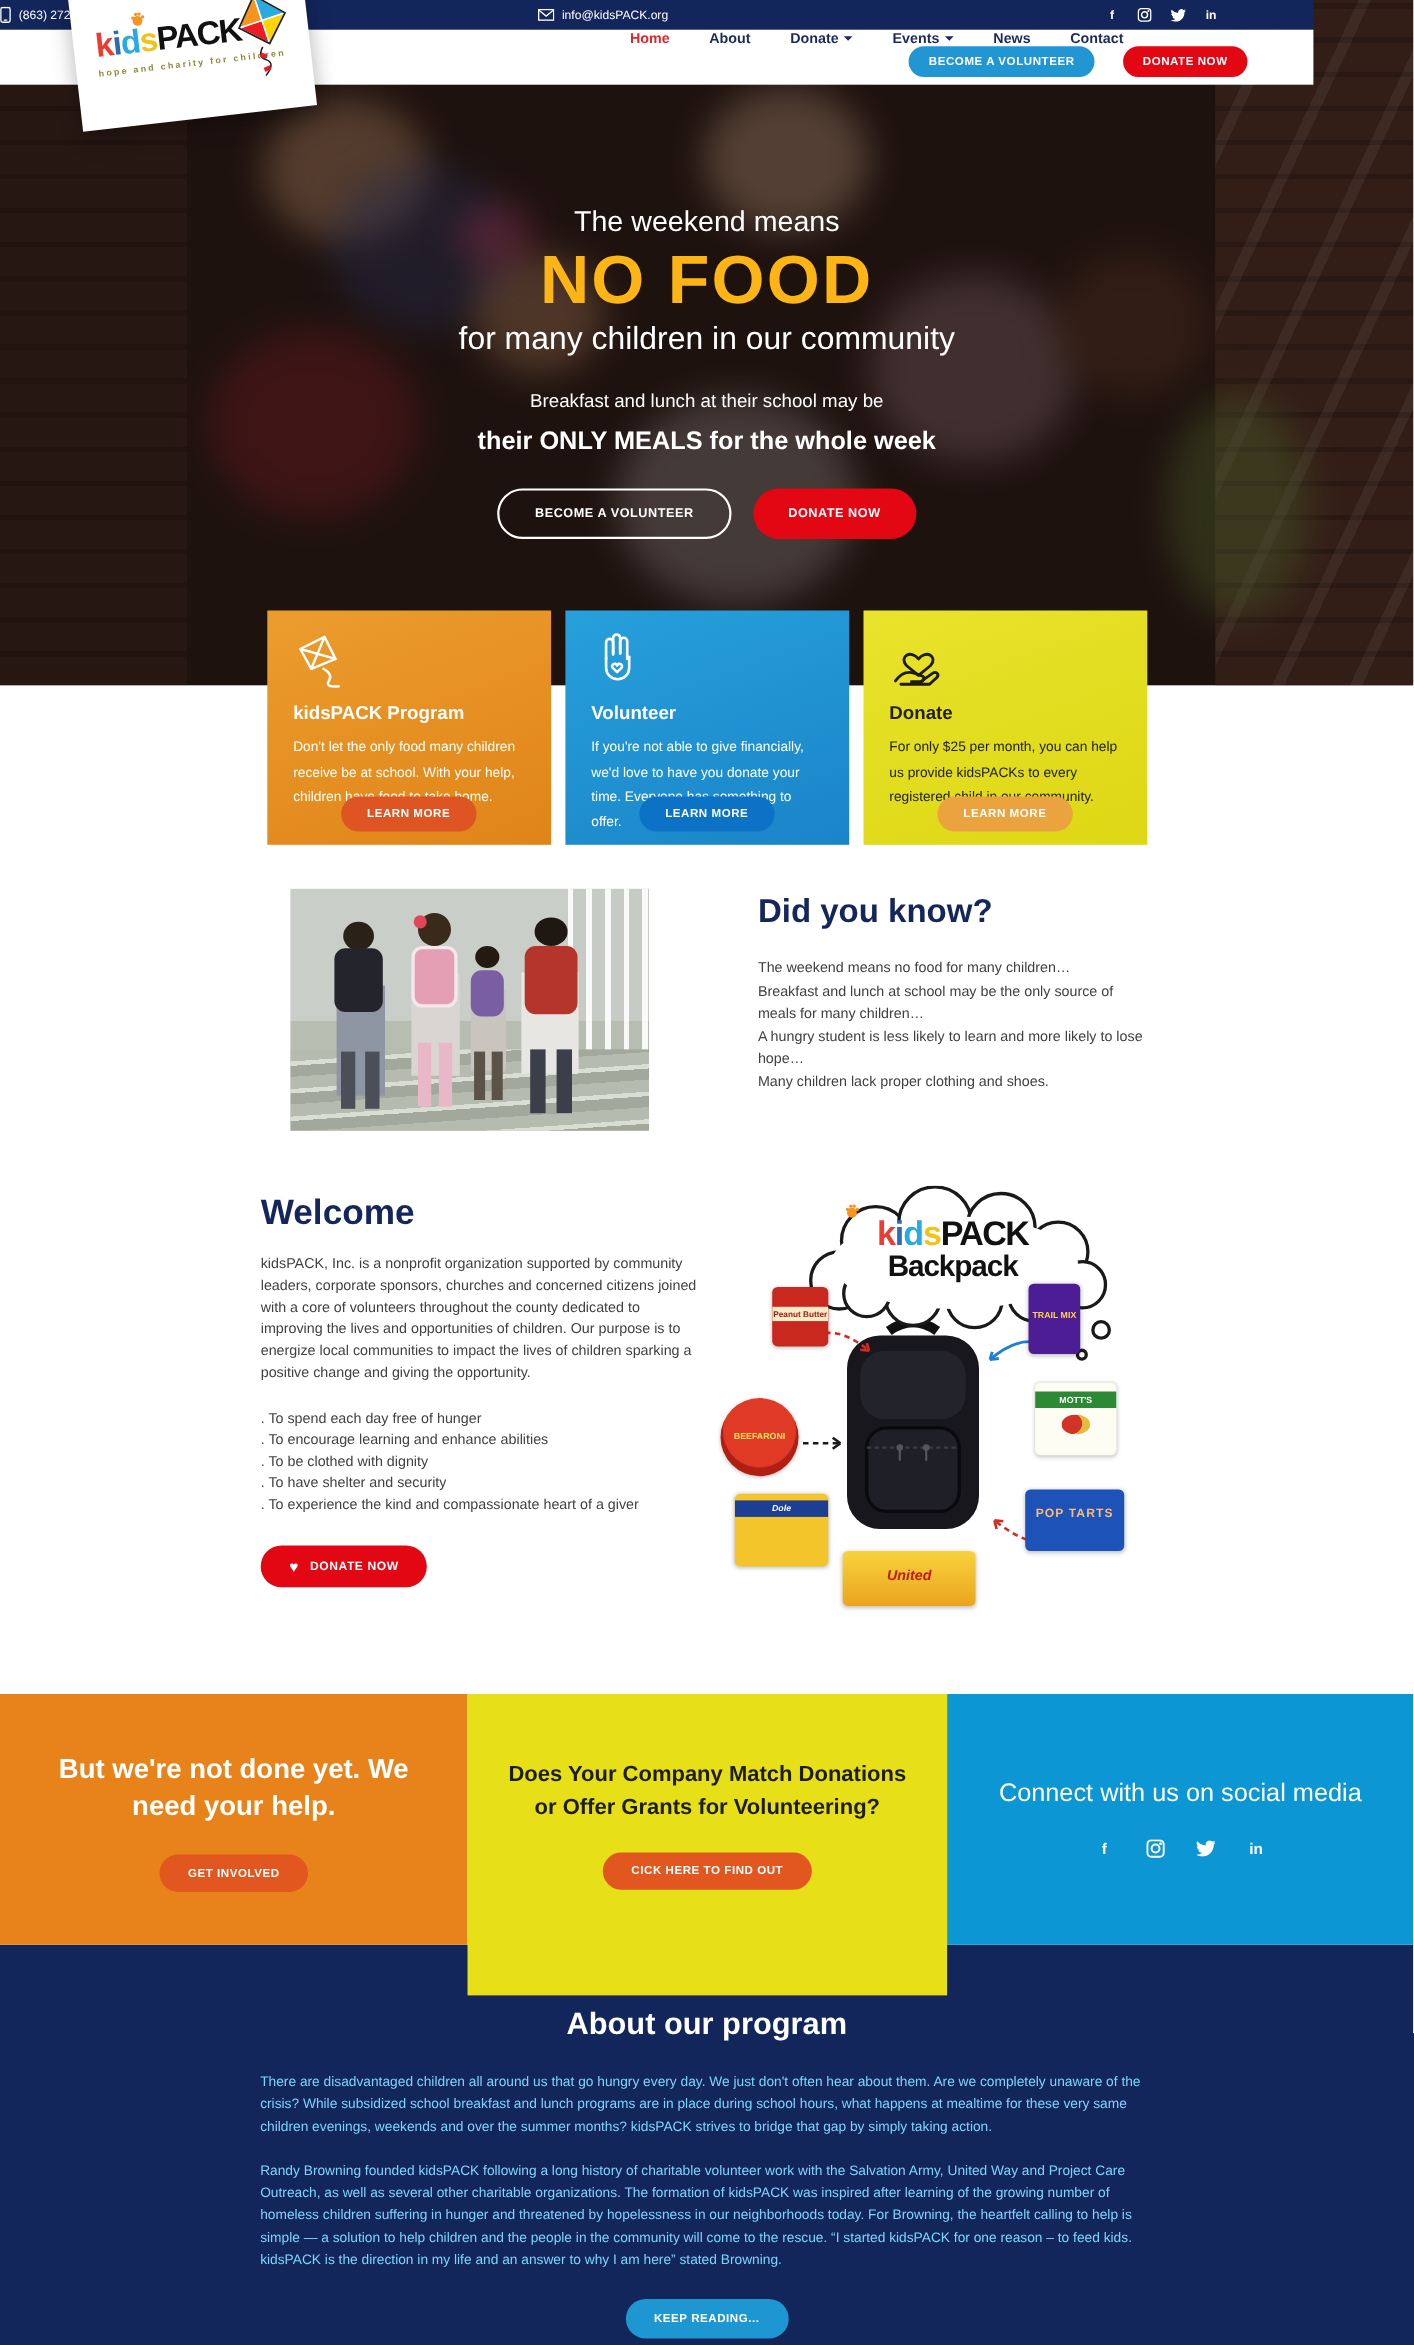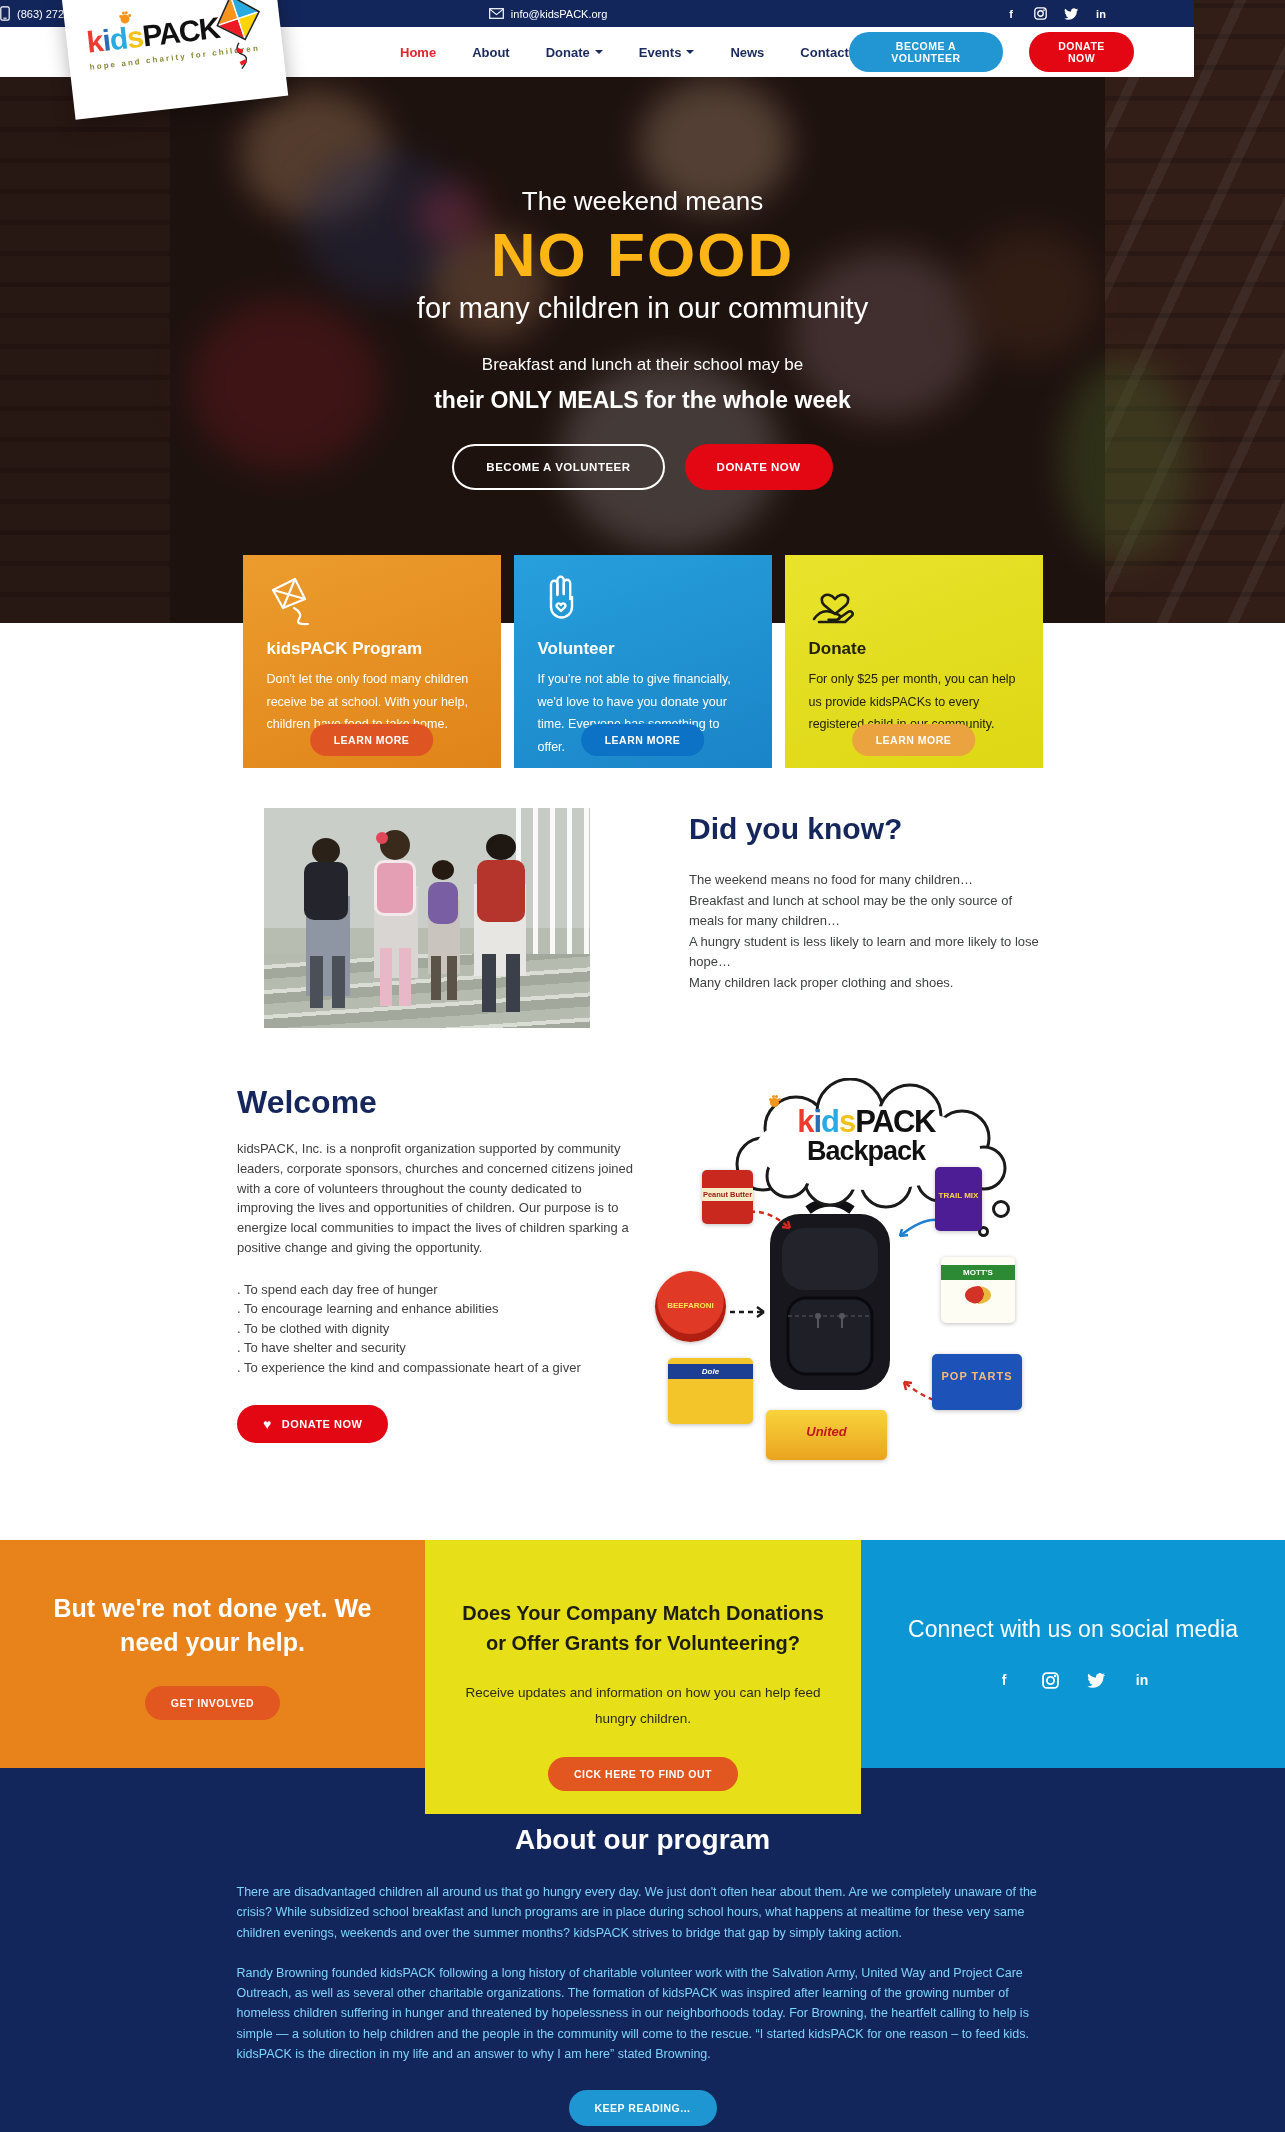--- a/index.html
+++ b/index.html
@@ -35,21 +35,21 @@
   .topbar { position:absolute; top:0; left:0; width:1194px; height:27px; background:#13265c;
             display:flex; align-items:center; justify-content:space-between; padding-right:86px; gap:34px;
             color:#fff; font-size:11px; z-index:6; }
   .tb-item { display:flex; align-items:center; gap:7px; }
   .tb-social { display:flex; align-items:center; gap:16px; }
   .soc { color:#fff; display:inline-flex; align-items:center; justify-content:center; width:14px; height:14px;
          font-size:11px; font-weight:bold; text-decoration:none; }
 
   
   .navbar { position:absolute; top:27px; left:0; width:1194px; height:50px; background:#fff;
-            display:flex; align-items:center; z-index:6; }
+            display:flex; align-items:center; z-index:6;flex-direction:column; }
   .menu { display:flex; gap:36px; margin-left:400px; }
   .nav-link { font-size:13px; font-weight:bold; color:#1b2a5e; text-decoration:none; display:flex; align-items:center; }
   .nav-link.active { color:#e3262a; }
   .caret { width:0; height:0; border:4px solid transparent; border-top-color:#1b2a5e; margin-left:5px; margin-top:4px; }
   .nav-buttons { margin-left:auto; margin-right:60px; display:flex; gap:26px; }
   .pill { border-radius:22px; color:#fff; font-weight:bold; letter-spacing:.5px; }
   .pill.sm { font-size:10.5px; padding:8px 18px; }
   .pill.blue { background:#2196d3; }
   .pill.red  { background:#e30613; }
   .pill.lg { font-size:11.5px; padding:15px 32px; border-radius:24px; }
@@ -473,21 +473,20 @@
     </div>
   </section>
 
   <section class="strips">
     <div class="strip strip-orange">
       <div class="so-head">But we're not done yet. We need your help.</div>
       <button class="strip-btn">GET INVOLVED</button>
     </div>
     <div class="strip strip-yellow">
       <div class="sy-head">Does Your Company Match Donations or Offer Grants for Volunteering?</div>
-      <div class="sy-body">Receive updates and information on how you can help feed hungry children.</div>
       <button class="strip-btn">CICK HERE TO FIND OUT</button>
     </div>
     <div class="strip strip-blue">
       <div class="sb-head">Connect with us on social media</div>
       <div class="sb-social">
         <a class="soc2" href="#">f</a>
         <a class="soc2" href="#">
           <svg width="17" height="17" viewBox="0 0 16 16">
               <rect x="1" y="1" width="14" height="14" rx="3.5" fill="none" stroke="#fff" stroke-width="1.7"></rect>
               <circle cx="8" cy="8" r="3.4" fill="none" stroke="#fff" stroke-width="1.7"></circle>

